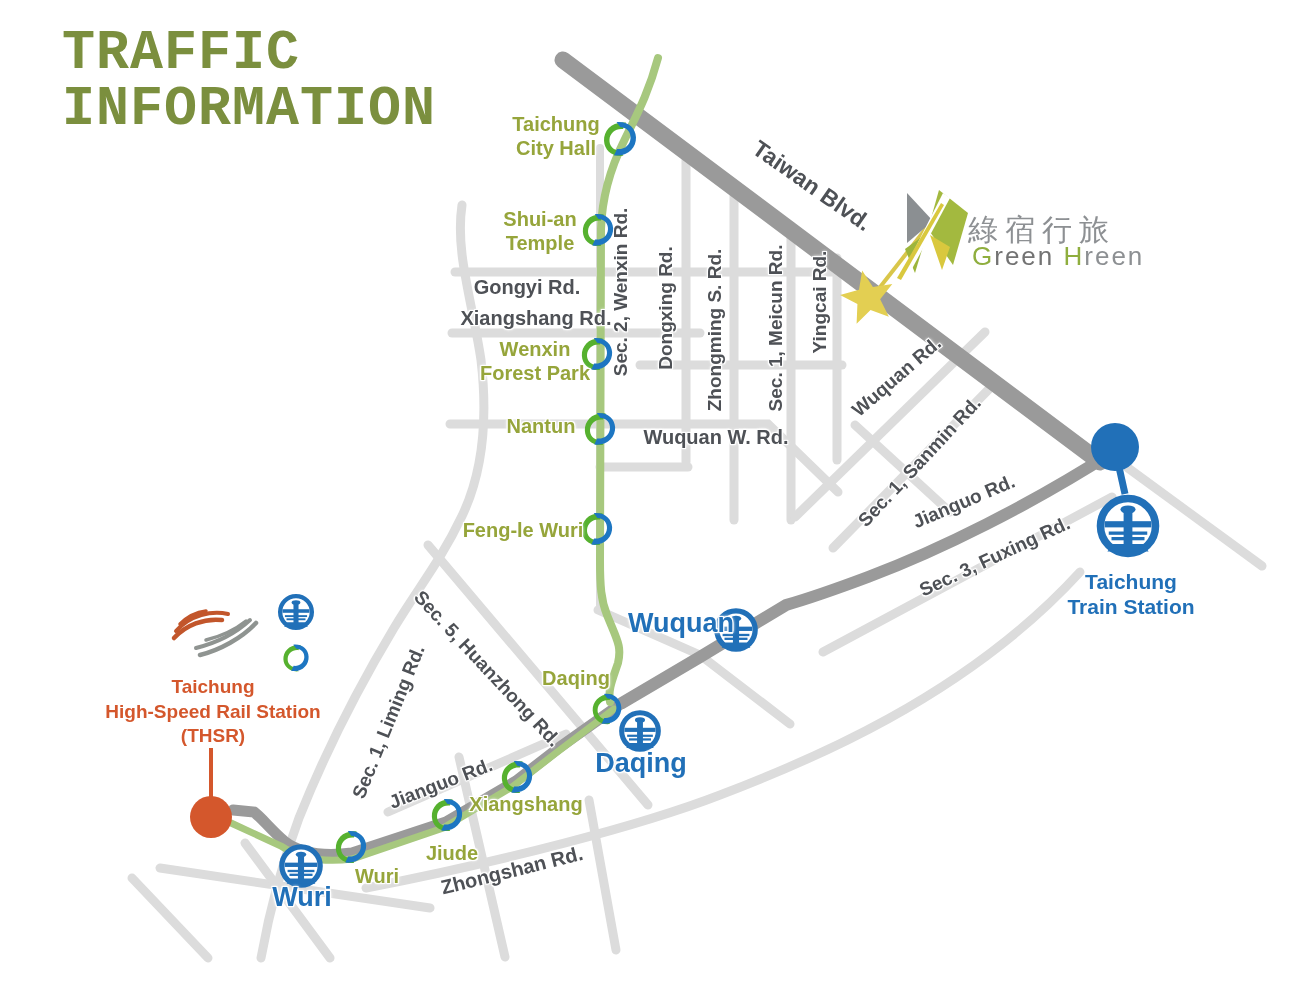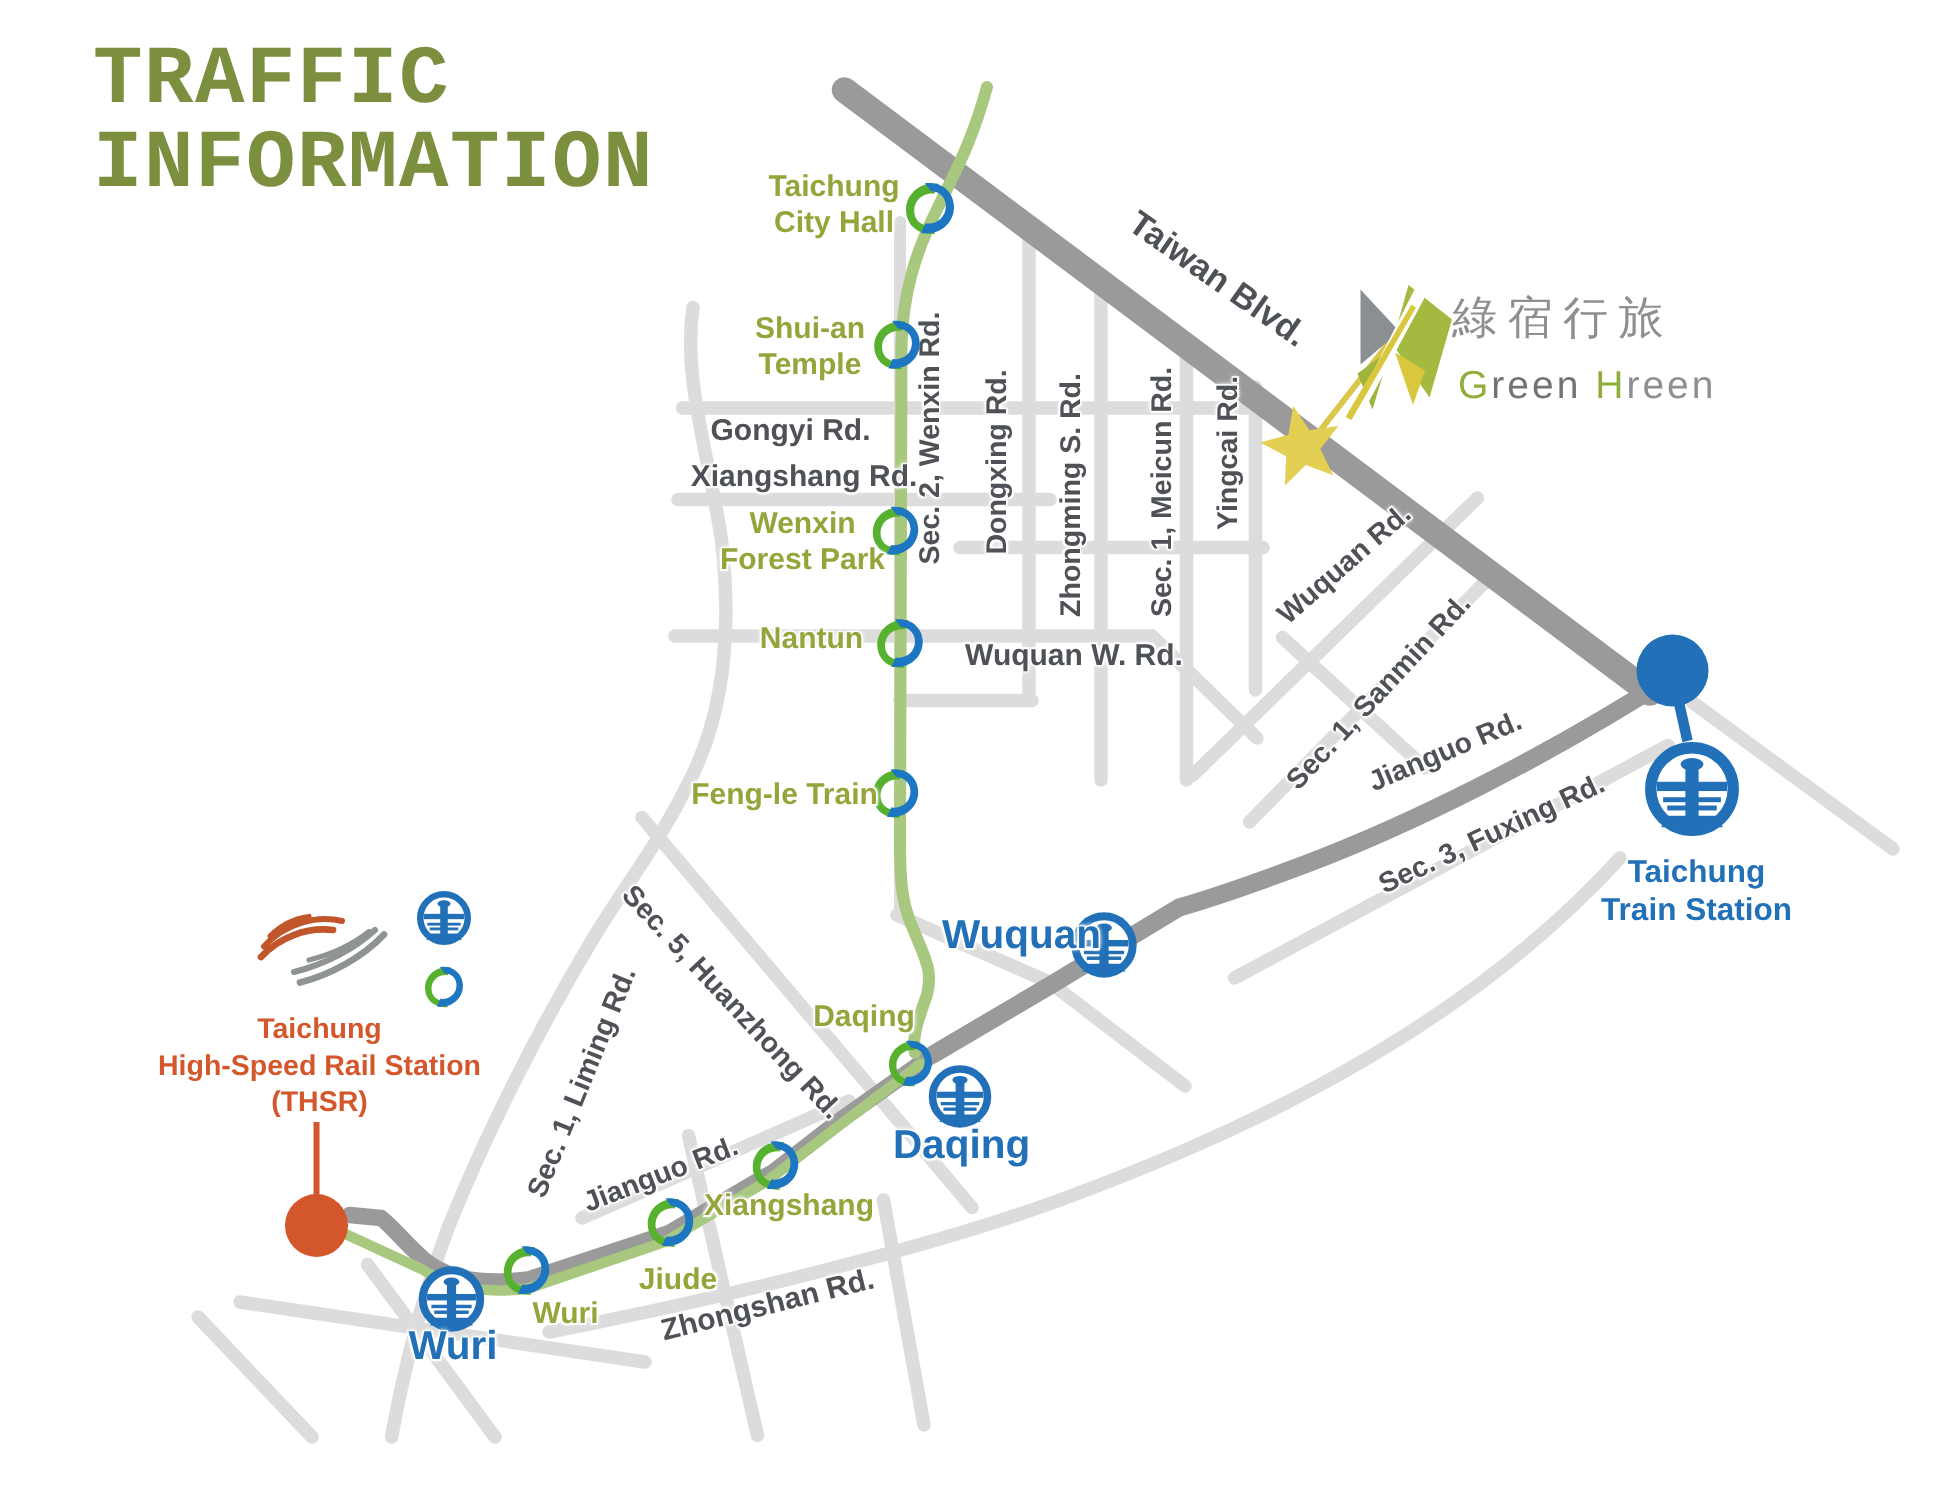--- a/index.html
+++ b/index.html
@@ -13,21 +13,21 @@
   .map-label{position:absolute;font-weight:bold;white-space:nowrap;text-align:center;line-height:1.18;
      text-shadow:0 0 3px #fff,0 0 3px #fff,0 0 4px #fff,1px 1px 0 #fff,-1px -1px 0 #fff,1px -1px 0 #fff,-1px 1px 0 #fff;}
   .road-label{color:#4e5156;}
   .mrt-label{color:#96a53b;font-size:20px;}
   .tra-label{color:#2170b8;font-size:27px;}
   .thsr-label{color:#d4572c;font-size:19px;line-height:1.3;}
   .icon{position:absolute;}
   .icon svg{display:block;}
   
   #hotel-mark{position:absolute;left:893px;top:185px;}
-  #hotel-zh{position:absolute;left:968px;top:192px;width:180px;color:#8d9093;font-size:30px;
+  #hotel-zh{position:absolute;left:968px;top:210px;width:180px;color:#8d9093;font-size:30px;
             letter-spacing:7px;font-weight:400;white-space:nowrap;}
   #hotel-en{position:absolute;left:972px;top:241px;width:180px;font-size:26px;letter-spacing:2px;
             font-weight:400;white-space:nowrap;}
 </style>
 </head>
 <body>
 
 <div id="stage">
 
   <svg width="0" height="0" style="position:absolute" aria-hidden="true">
@@ -163,21 +163,21 @@
         <svg width="36" height="36">
           <use href="#sym-mrt"></use>
         </svg>
       </div>
       <div class="map-label mrt-label" style="left: 541px; top: 427px; transform: translate(-50%, -50%) rotate(0deg);">Nantun</div>
       <div class="icon" style="left: 579px; top: 511px;">
         <svg width="36" height="36">
           <use href="#sym-mrt"></use>
         </svg>
       </div>
-      <div class="map-label mrt-label" style="left: 523px; top: 531px; transform: translate(-50%, -50%) rotate(0deg);">Feng-le Train</div>
+      <div class="map-label mrt-label" style="left: 523px; top: 531px; transform: translate(-50%, -50%) rotate(0deg);">Feng-le Wuri</div>
       <div class="icon" style="left: 590px; top: 692px;">
         <svg width="34" height="34">
           <use href="#sym-mrt"></use>
         </svg>
       </div>
       <div class="map-label mrt-label" style="left: 576px; top: 679px; transform: translate(-50%, -50%) rotate(0deg);">Daqing</div>
       <div class="icon" style="left: 499px; top: 759px;">
         <svg width="36" height="36">
           <use href="#sym-mrt"></use>
         </svg>

